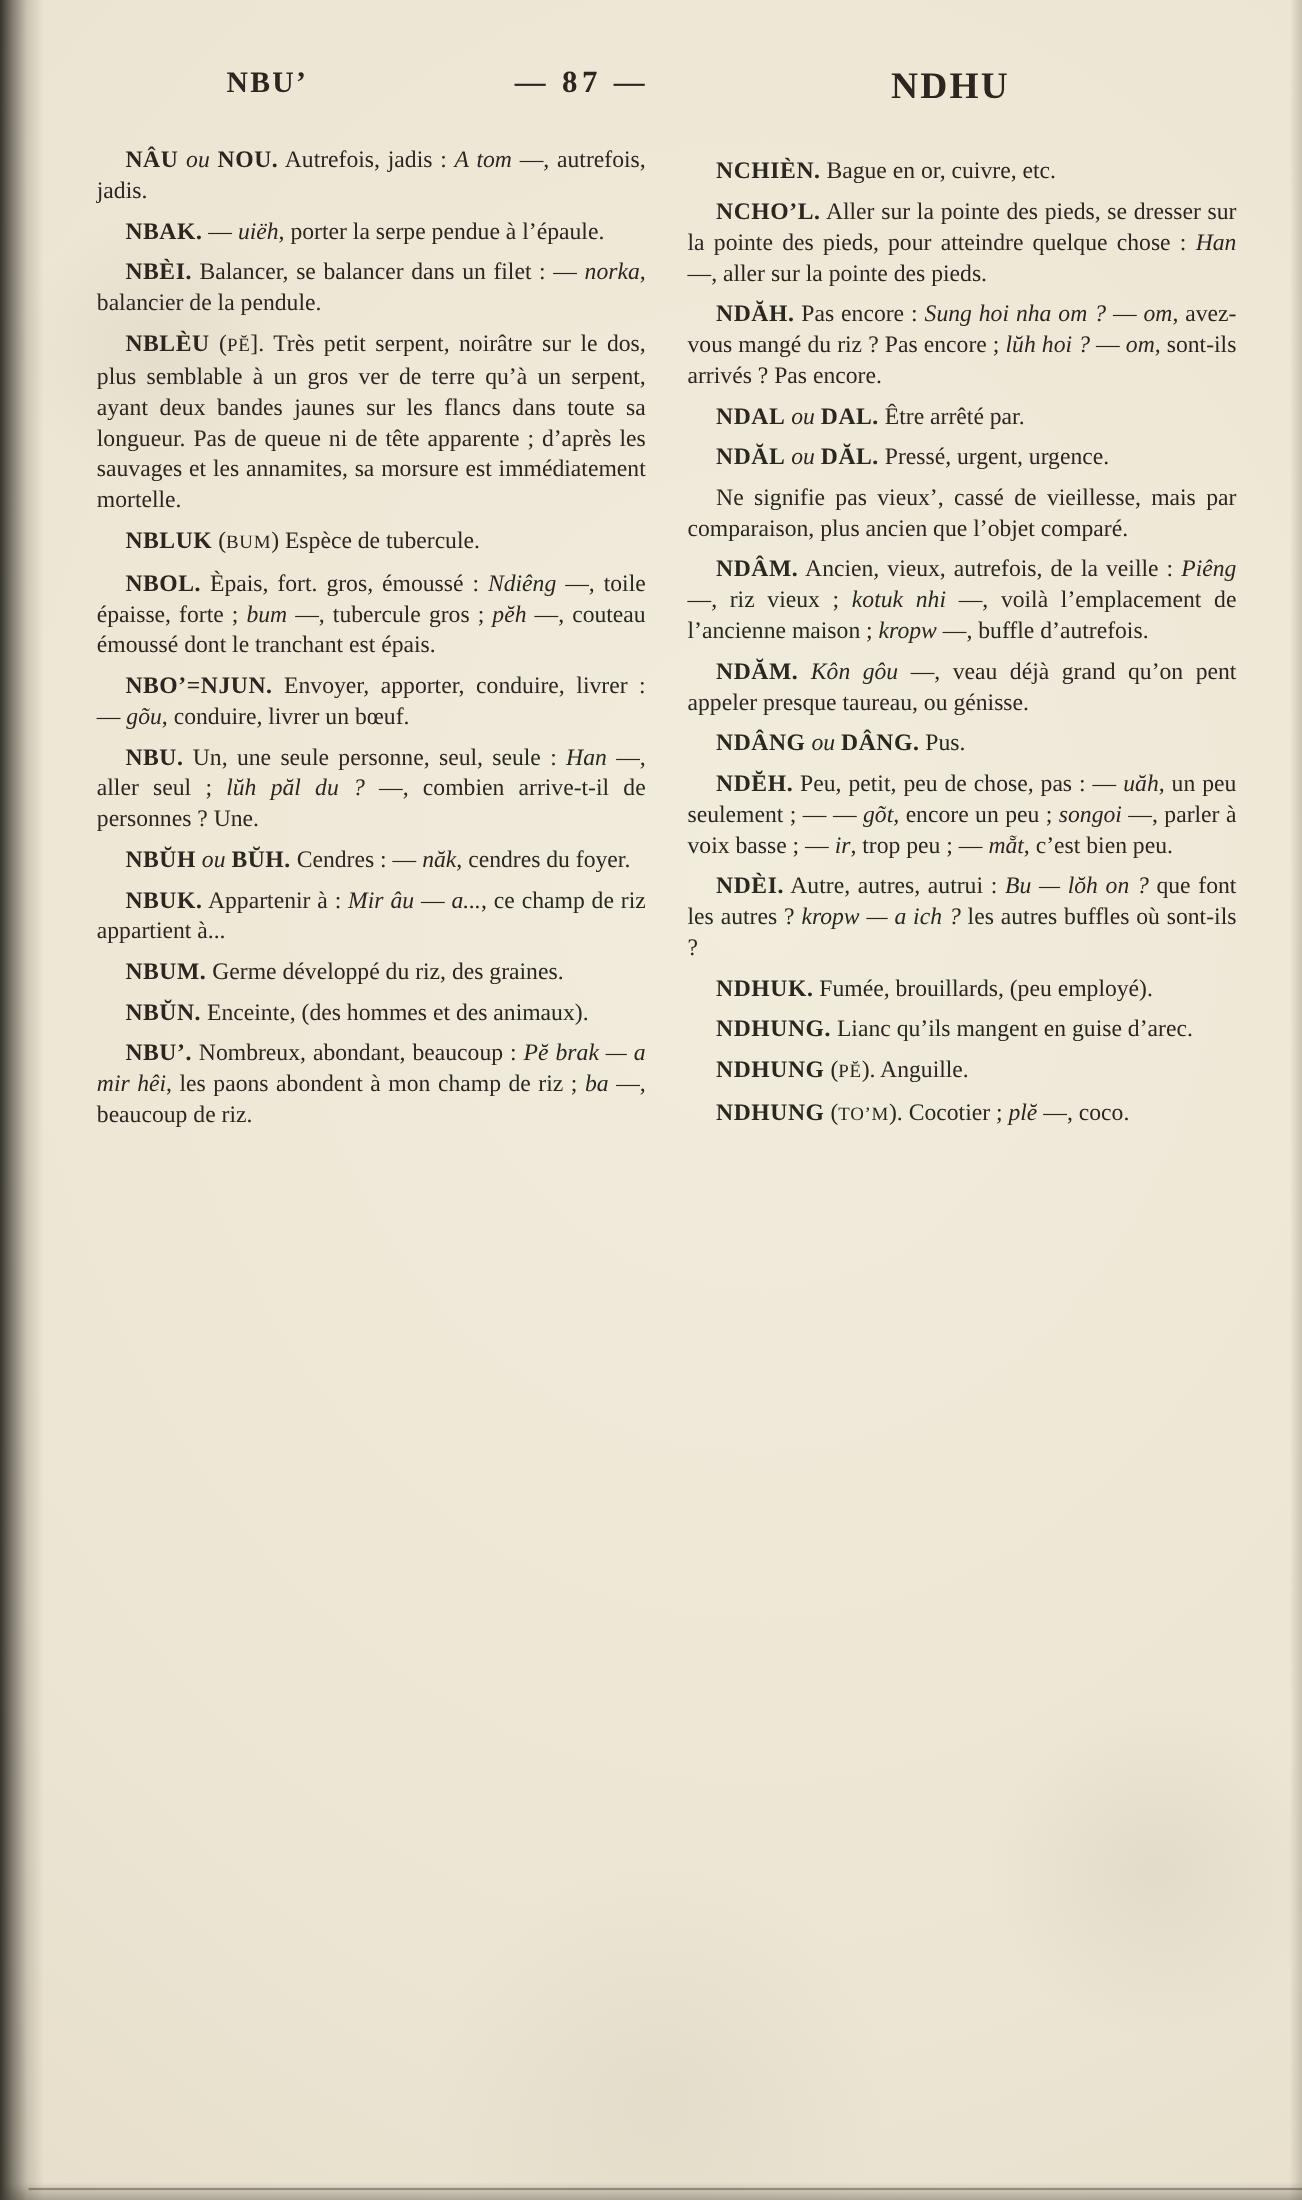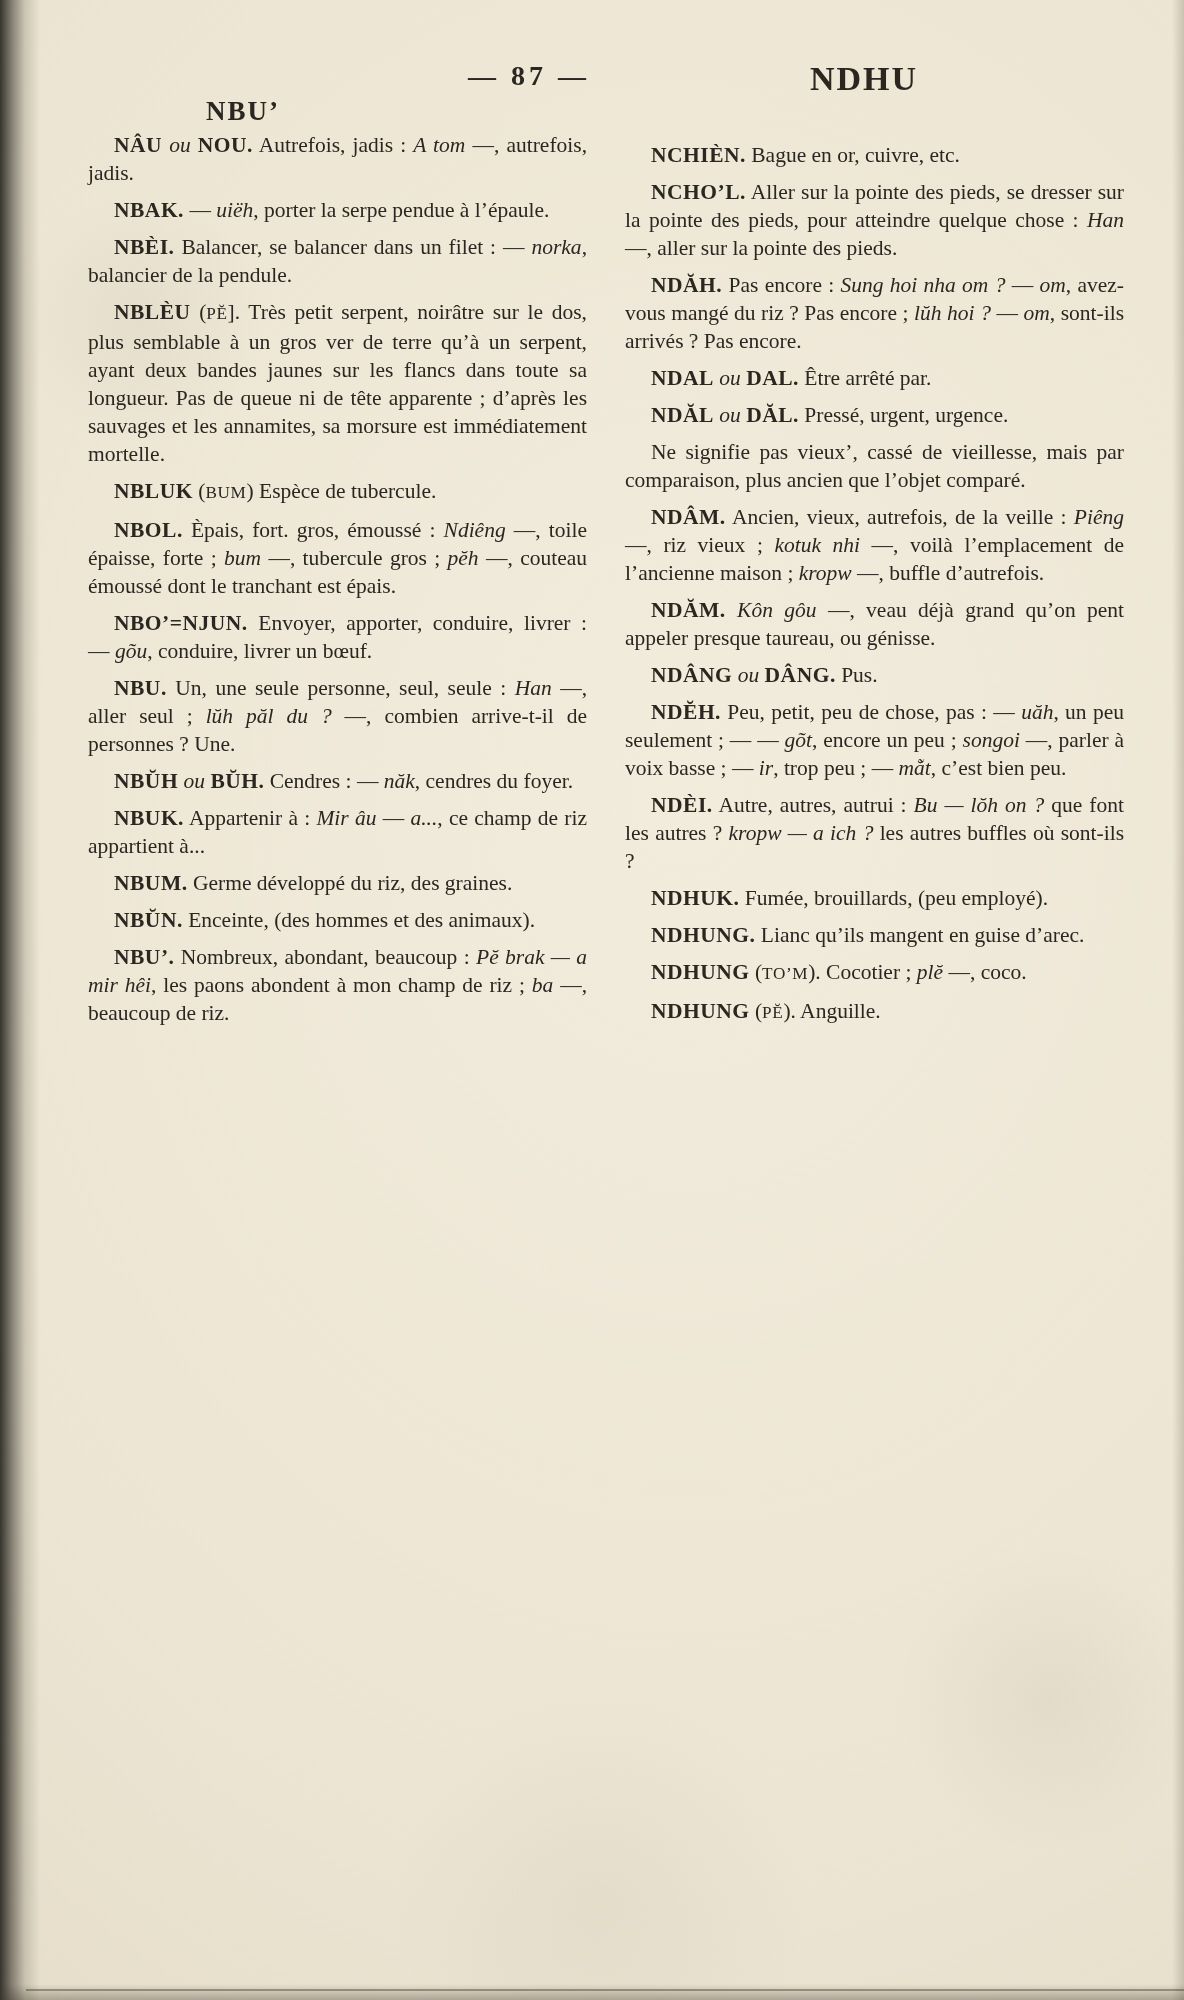--- a/index.html
+++ b/index.html
@@ -33,21 +33,21 @@
   }
   .edge-bottom {
     position:absolute; left:0; right:0; bottom:0; height:16px; z-index:3;
     background:linear-gradient(0deg, rgba(60,54,44,0.35), rgba(0,0,0,0));
   }
   .bottom-line {
     position:absolute; left:26px; right:0; bottom:9px; height:2px; z-index:3;
     background:rgba(70,64,54,0.45);
   }
   .header { position:absolute; top:60px; left:0; right:0; height:44px; z-index:2; }
-  .head-left  { position:absolute; left:206px; font-size:27px; font-weight:700; letter-spacing:2px;margin-top:36px; }
+  .head-left  { position:absolute; left:206px; font-size:27px; font-weight:700; letter-spacing:2px; }
   .head-center{ position:absolute; left:468px; font-size:28px; font-weight:700; letter-spacing:4px; }
   .head-right { position:absolute; left:810px; font-size:34px; font-weight:700; letter-spacing:2px; }
   .columns {
     position:absolute; top:131px; left:88px; right:60px; z-index:2;
     display:flex; align-items:flex-end;
   }
   .col { flex:1; min-width:0; }
   .col-left  { padding-right:24px; }
   .col-right { padding-left:12px; }
   .divider { width:2px; background:#2e2a24; }
@@ -100,17 +100,17 @@
         <p class="entry"><span class="h">NDAL</span><span class="i"> ou </span><span class="h">DAL.</span><span class="n">  Être arrêté par.</span></p>
         <p class="entry"><span class="h">NDĂL</span><span class="i"> ou </span><span class="h">DĂL.</span><span class="n">  Pressé, urgent, urgence.</span></p>
         <p class="entry"><span class="n">Ne signifie pas vieux’, cassé de vieillesse, mais par comparaison, plus ancien que l’objet comparé.</span></p>
         <p class="entry"><span class="h">NDÂM.</span><span class="n">  Ancien, vieux, autrefois, de la veille : </span><span class="i">Piêng</span><span class="n"> —, riz vieux ; </span><span class="i">kotuk nhi</span><span class="n"> —, voilà l’emplacement de l’ancienne maison ; </span><span class="i">kropw</span><span class="n"> —, buffle d’autrefois.</span></p>
         <p class="entry"><span class="h">NDĂM.</span><span class="n">  </span><span class="i">Kôn gôu</span><span class="n"> —, veau déjà grand qu’on pent appeler presque taureau, ou génisse.</span></p>
         <p class="entry"><span class="h">NDÂNG</span><span class="i"> ou </span><span class="h">DÂNG.</span><span class="n">  Pus.</span></p>
         <p class="entry"><span class="h">NDĔH.</span><span class="n">  Peu, petit, peu de chose, pas : — </span><span class="i">uăh</span><span class="n">, un peu seulement ;  — — </span><span class="i">gõt</span><span class="n">, encore un peu ; </span><span class="i">songoi</span><span class="n"> —, parler à voix basse ;  — </span><span class="i">ir</span><span class="n">, trop peu ;  — </span><span class="i">mẵt</span><span class="n">, c’est bien peu.</span></p>
         <p class="entry"><span class="h">NDÈI.</span><span class="n">  Autre, autres, autrui : </span><span class="i">Bu — lŏh on ?</span><span class="n"> que font les autres ? </span><span class="i">kropw — a ich ?</span><span class="n"> les autres buffles où sont-ils ?</span></p>
         <p class="entry"><span class="h">NDHUK.</span><span class="n">  Fumée, brouillards, (peu employé).</span></p>
         <p class="entry"><span class="h">NDHUNG.</span><span class="n">  Lianc qu’ils mangent en guise d’arec.</span></p>
+        <p class="entry"><span class="h">NDHUNG</span><span class="n"> (</span><span class="sc">PĔ</span><span class="n">).  Anguille.</span></p>
         <p class="entry"><span class="h">NDHUNG</span><span class="n"> (</span><span class="sc">TOʼM</span><span class="n">).  Cocotier ; </span><span class="i">plĕ</span><span class="n"> —, coco.</span></p>
-        <p class="entry"><span class="h">NDHUNG</span><span class="n"> (</span><span class="sc">PĔ</span><span class="n">).  Anguille.</span></p>
       </div>
   </div>
 </div>
 
 </body></html>

